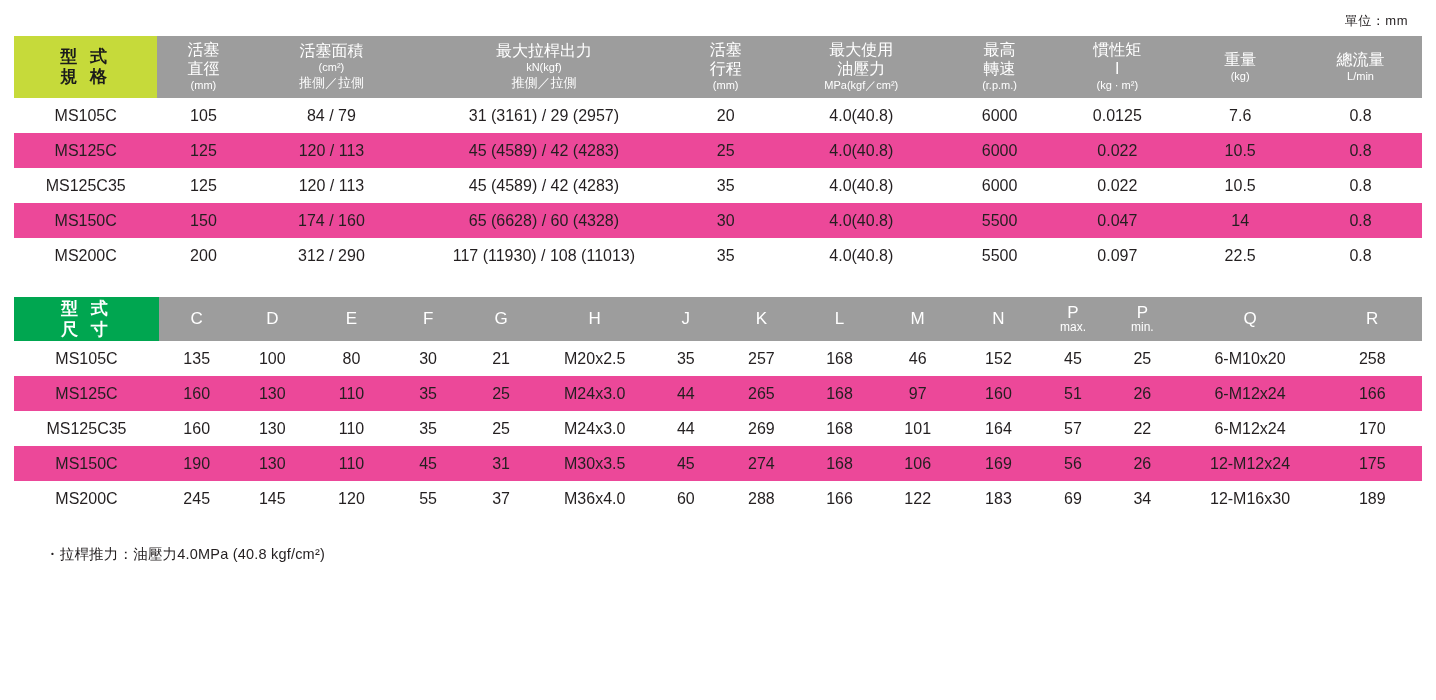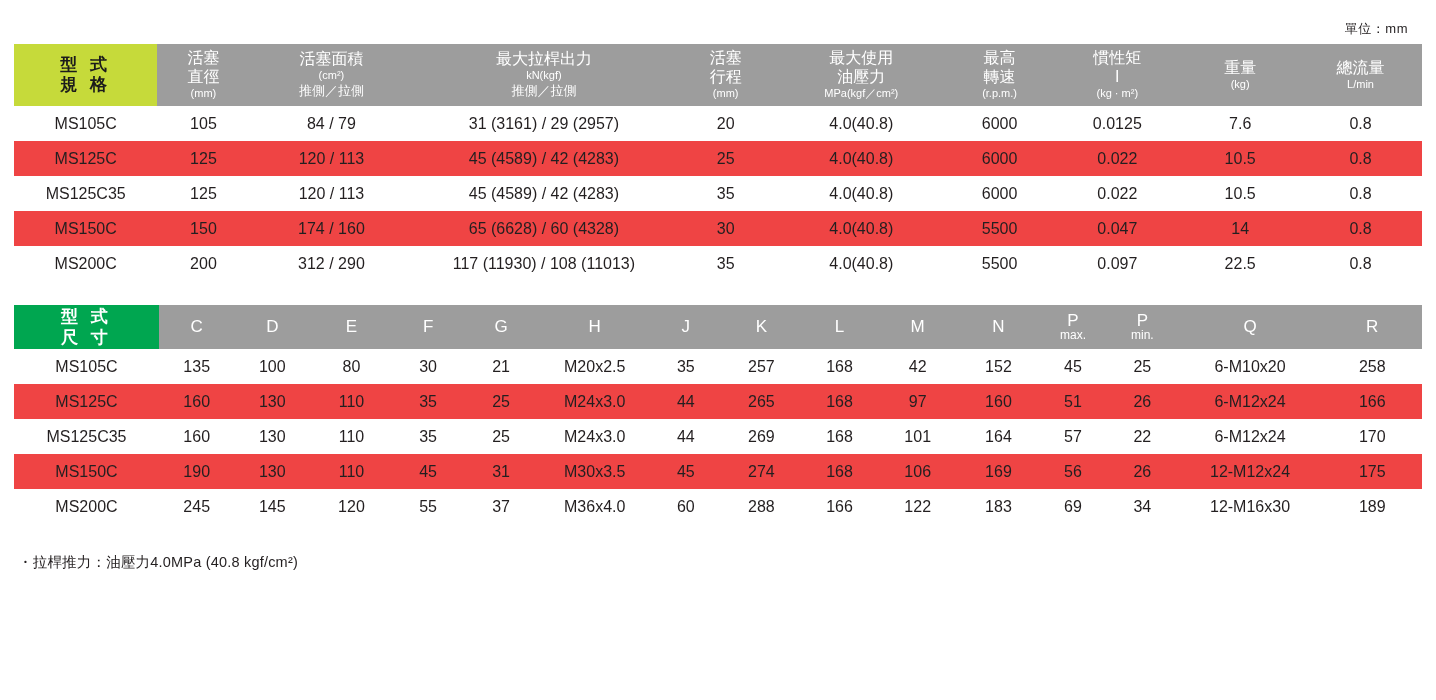--- a/index.html
+++ b/index.html
@@ -12,21 +12,21 @@
     background: #ffffff;
     font-family: "Liberation Sans", "DejaVu Sans", sans-serif;
     color: #231f20;
     overflow: hidden;
   }
   .page {
     position: relative;
     width: 1436px;
     height: 663px;
     box-sizing: border-box;
-    padding: 12px 14px;
+    padding: 4px 14px;
   }
   .unit-line {
     text-align: right;
     font-size: 13px;
     color: #231f20;
     padding: 8px 14px 6px 0;
     letter-spacing: 0.5px;
   }
   table {
     border-collapse: collapse;
@@ -69,21 +69,21 @@
     font-weight: normal;
   }
   .spec-table td.body-cell {
     text-align: center;
     vertical-align: middle;
     height: 35px;
     font-size: 16px;
     color: #231f20;
   }
   .row-odd td { background: #ffffff; }
-  .row-even td { background: #ef4444; }
+  .row-even td { background: #ec4899; }
 
   
   .dim-wrap { margin-top: 24px; }
   .dim-table .hdr-cell {
     background: #9d9d9d;
     color: #ffffff;
     text-align: center;
     vertical-align: middle;
     height: 44px;
     font-size: 17px;
@@ -112,20 +112,21 @@
   }
   .notes {
     margin-top: 26px;
     padding-left: 4px;
   }
   .note-line {
     font-size: 14.5px;
     line-height: 1.75;
     color: #231f20;
     letter-spacing: 0.2px;
+    margin-left: 27px;
   }
 </style>
 </head>
 <body>
 
 <div class="page">
 
   <div class="unit-line">單位：mm</div>
 
   <table class="spec-table">
@@ -310,21 +311,21 @@
         <td class="body-cell">MS105C</td>
         <td class="body-cell">135</td>
         <td class="body-cell">100</td>
         <td class="body-cell">80</td>
         <td class="body-cell">30</td>
         <td class="body-cell">21</td>
         <td class="body-cell">M20x2.5</td>
         <td class="body-cell">35</td>
         <td class="body-cell">257</td>
         <td class="body-cell">168</td>
-        <td class="body-cell">42</td>
+        <td class="body-cell">46</td>
         <td class="body-cell">152</td>
         <td class="body-cell">45</td>
         <td class="body-cell">25</td>
         <td class="body-cell">6-M10x20</td>
         <td class="body-cell">258</td>
       </tr>
       <tr class="row-even">
         <td class="body-cell">MS125C</td>
         <td class="body-cell">160</td>
         <td class="body-cell">130</td>

